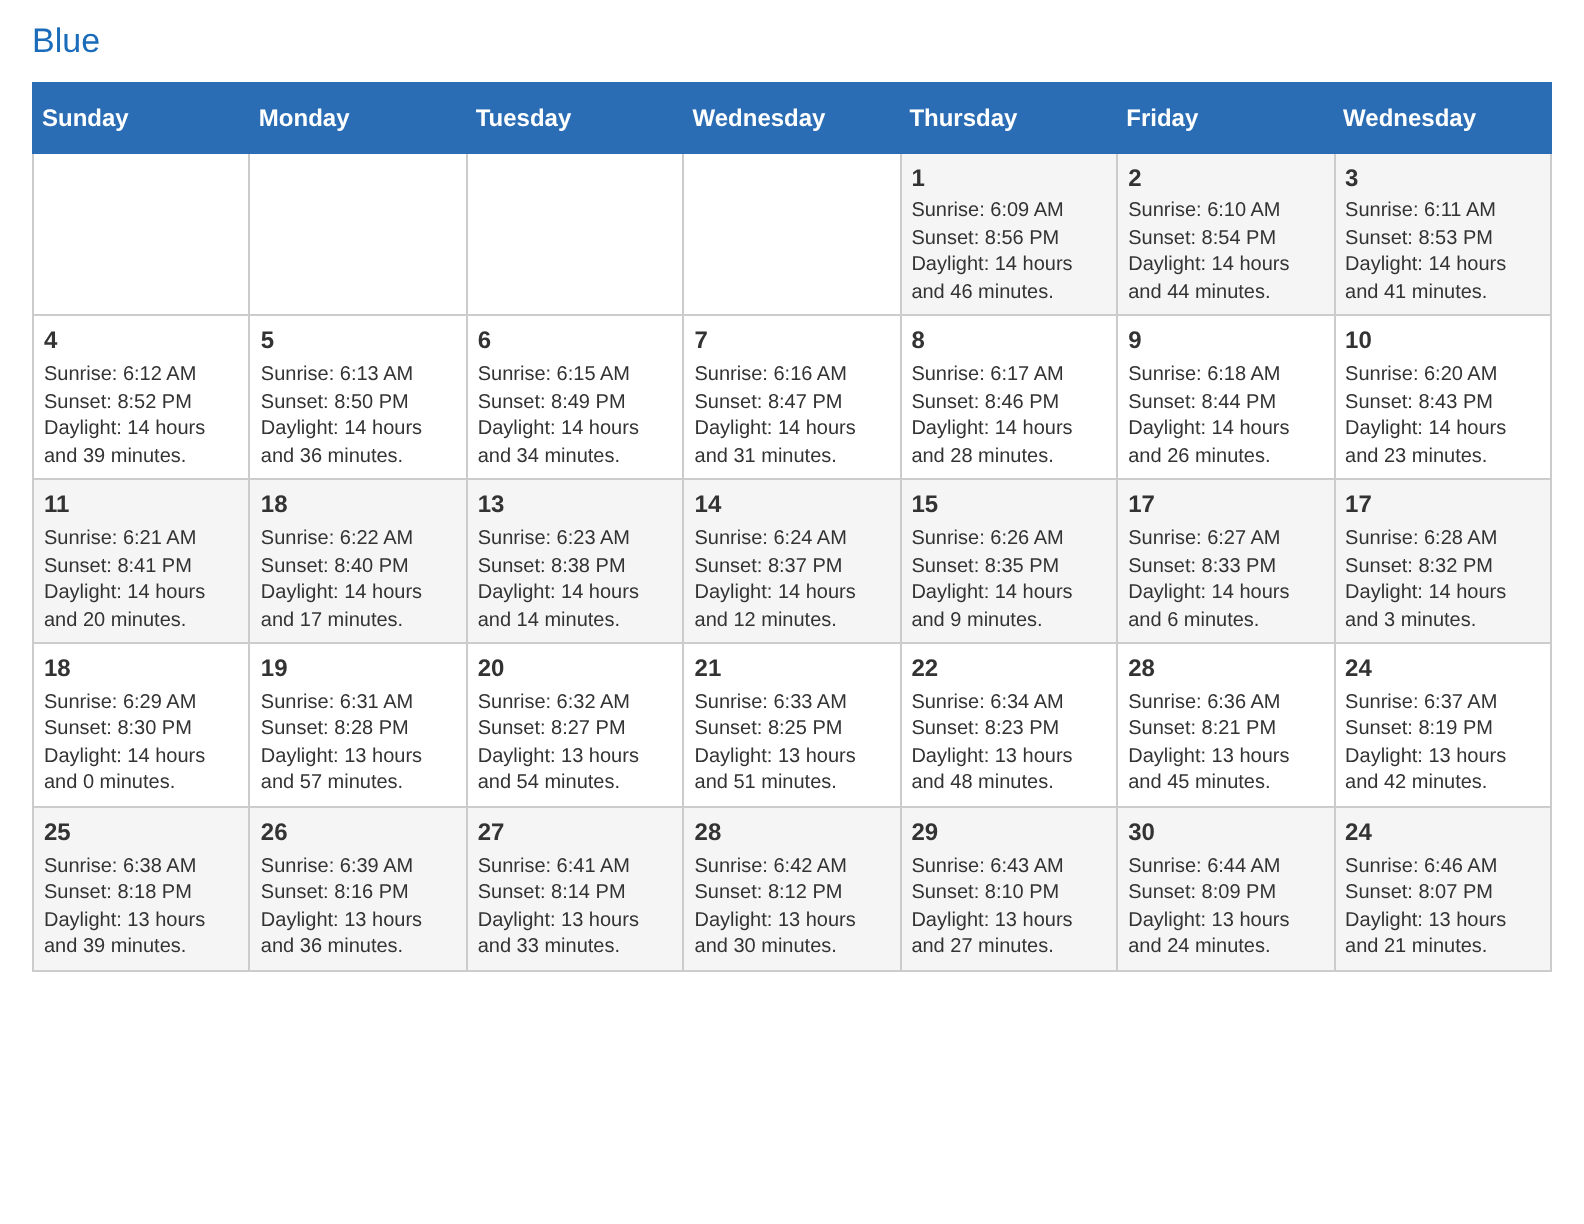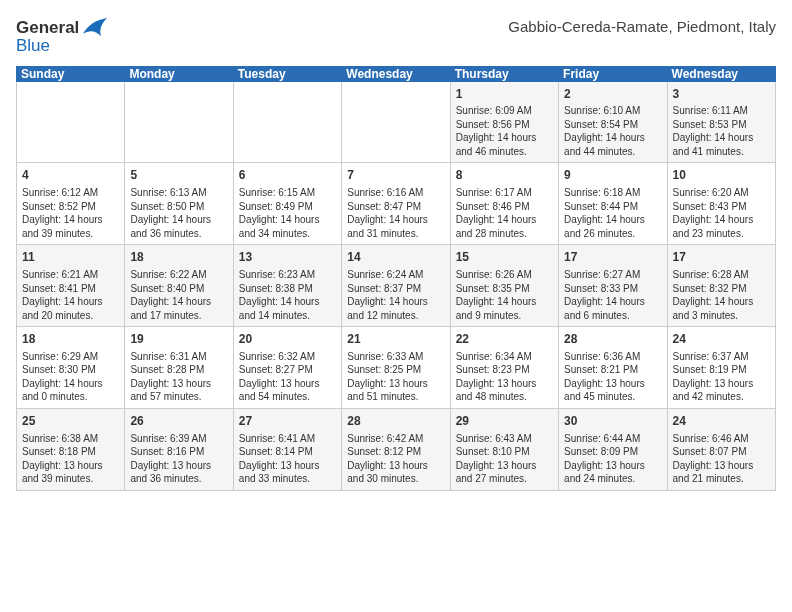--- a/index.html
+++ b/index.html
@@ -36,21 +36,21 @@
       margin-top: 2px;
     }
     .calendar-table {
       width: 100%;
       border-collapse: collapse;
       font-size: 11px;
     }
     .calendar-table thead tr th {
       background-color: #2a6db5;
       color: #fff;
-      padding: 0 4px;
+      padding: 10px 4px;
       text-align: left;
       font-size: 12px;
       font-weight: bold;
       border: 1px solid #2a6db5;
     }
     .calendar-table tbody tr td {
       vertical-align: top;
       padding: 4px 5px;
       border: 1px solid #ccc;
       min-height: 80px;
@@ -80,34 +80,24 @@
     .empty-cell {
       background: #fff !important;
     }
   </style>
 </head>
 <body>
 
 <div class="header-area">
   <div class="logo">
     <div style="display:flex;flex-direction:column;align-items:flex-start;line-height:1.1;">
-      <div style="display:flex;align-items:center;gap:2px;">
-        <span style="font-size:17px;font-weight:bold;color:#333;">General</span>
-        <span style="color:#1a6bba;font-size:20px;line-height:1;">
-          
-          <svg width="28" height="22" viewBox="0 0 28 22" fill="none" xmlns="http://www.w3.org/2000/svg">
-            <path d="M2 18 C6 10, 14 4, 26 2 C20 8, 18 14, 20 20 C14 14, 8 14, 2 18Z" fill="#1a6bba"></path>
-          </svg>
-        </span>
-      </div>
       <span style="font-size:17px;font-weight:normal;color:#1a6bba;margin-top:-4px;">Blue</span>
     </div>
   </div>
   <div class="title-area">
-    <div class="location">Gabbio-Cereda-Ramate, Piedmont, Italy</div>
   </div>
 </div>
 
 <table class="calendar-table">
   <thead>
     <tr>
     <th>Sunday</th>
         <th>Monday</th>
         <th>Tuesday</th>
         <th>Wednesday</th>

